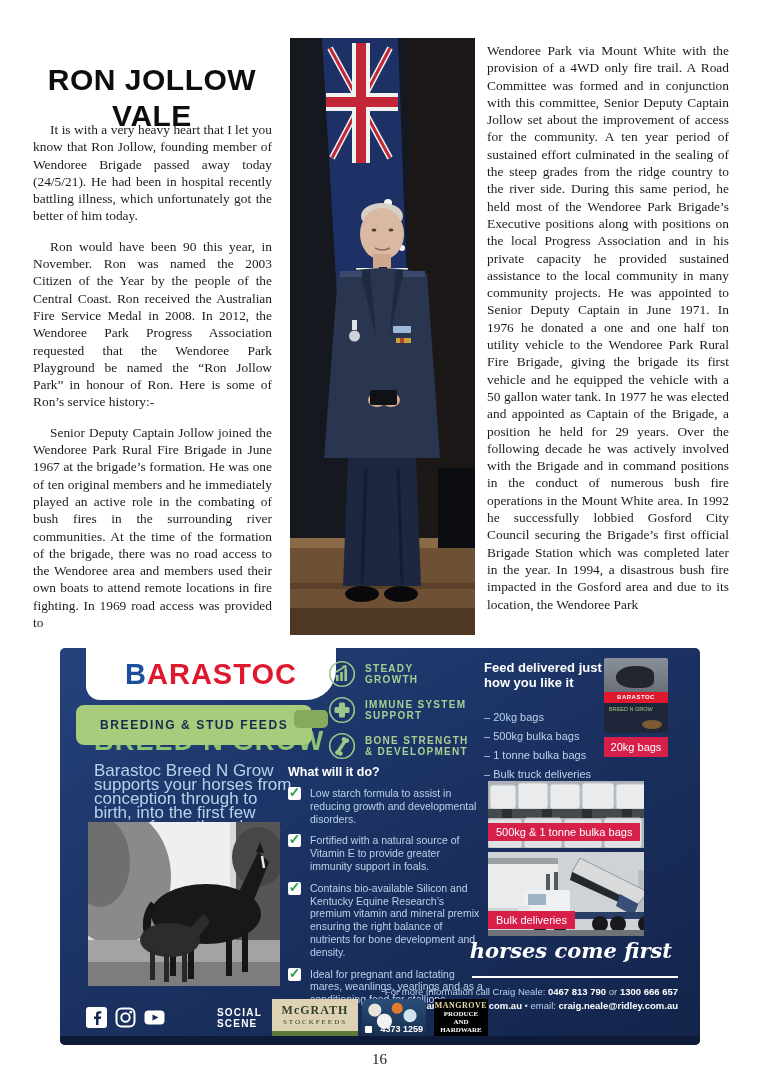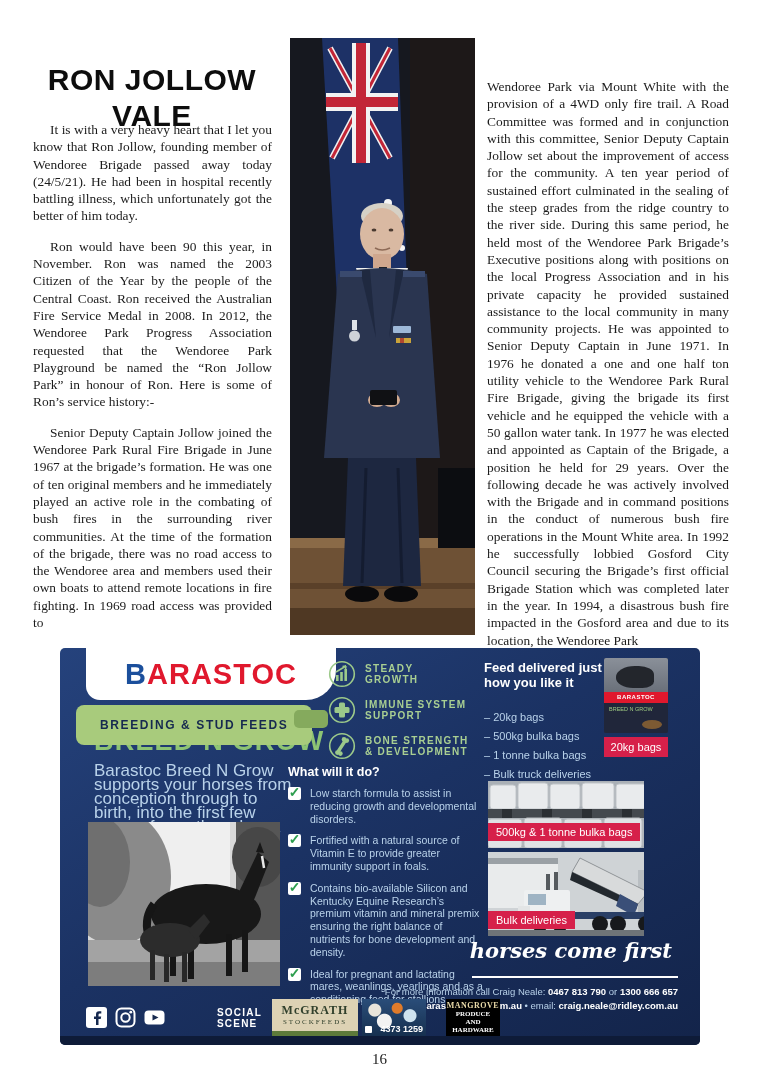--- a/index.html
+++ b/index.html
@@ -8,21 +8,21 @@
 
   
   .article-title { position:absolute; left:28px; top:42px; width:248px; text-align:center;
                    font-family:"Liberation Sans", sans-serif; font-weight:900; font-size:30px;
                    line-height:36px; color:#0d0d0d; letter-spacing:.5px; }
   .article-title span { display:block; }
   .col { position:absolute; text-align:justify; font-size:13.4px; line-height:17.3px; }
   .col p { margin:0 0 13px 0; text-indent:17px; }
   .col-left  { left:33px;  top:121px; width:239px; }
   .col-right { left:487px; top:42px;  width:242px; }
-  .col-right p { text-indent:0;margin-top:36px; }
+  .col-right p { text-indent:0; }
   .photo-fig { position:absolute; left:290px; top:38px; width:185px; height:597px; margin:0; }
   .photo-fig svg { display:block; }
 
   
   .ad { position:absolute; left:60px; top:648px; width:640px; height:397px;
         background:linear-gradient(150deg,#25427c 0%, #1b3263 45%, #13244a 100%);
         border-radius:5px; font-family:"Liberation Sans", sans-serif; }
   .ad::after { content:""; position:absolute; left:0; right:0; bottom:0; height:9px;
                background:#0e1b38; border-radius:0 0 5px 5px; }
 
@@ -91,21 +91,21 @@
   .footer-left { position:absolute; left:26px; top:351px; display:flex; align-items:center; }
   .soc { width:21px; height:21px; margin-right:8px; }
   .social-label { color:#fff; font-size:10px; font-weight:bold; letter-spacing:1.2px;
                   line-height:11px; margin:0 10px 0 4px; }
   .social-label span { display:block;padding-left:40px; }
   .mcgrath { width:86px; height:37px; background:#ddd2b4; text-align:center; color:#31402c;
              font-family:"Liberation Serif", serif; position:relative; margin-right:4px; }
   .mcgrath .mc1 { display:block; font-weight:bold; font-size:12px; letter-spacing:1px; padding-top:4px; }
   .mcgrath .mc2 { display:block; font-size:7px; letter-spacing:2px; }
   .mcgrath::after { content:""; position:absolute; left:0; right:0; bottom:0; height:5px; background:#5d7a3a; }
-  .phone-logo { width:64px; height:37px; margin-right:20px; position:relative; border-radius:1px;
+  .phone-logo { width:64px; height:37px; margin-right:8px; position:relative; border-radius:7px;
         background:
           radial-gradient(circle at 20% 30%, #e8e4da 0 6px, transparent 7px),
           radial-gradient(circle at 55% 25%, #e07b2a 0 5px, transparent 6px),
           radial-gradient(circle at 75% 45%, #cfe3ef 0 6px, transparent 7px),
           radial-gradient(circle at 35% 60%, #f2f2f2 0 7px, transparent 8px),
           linear-gradient(180deg,#2a4d79,#16304f); }
   .phone-num { position:absolute; right:3px; bottom:2px; color:#fff; font-weight:bold; font-size:9px; }
   .phone-fb { position:absolute; left:3px; bottom:3px; width:7px; height:7px; background:#fff; border-radius:1px; }
   .mangrove { width:54px; height:37px; background:#000; color:#fff; text-align:center;
               font-family:"Liberation Serif", serif; padding-top:2px; box-sizing:border-box; }

